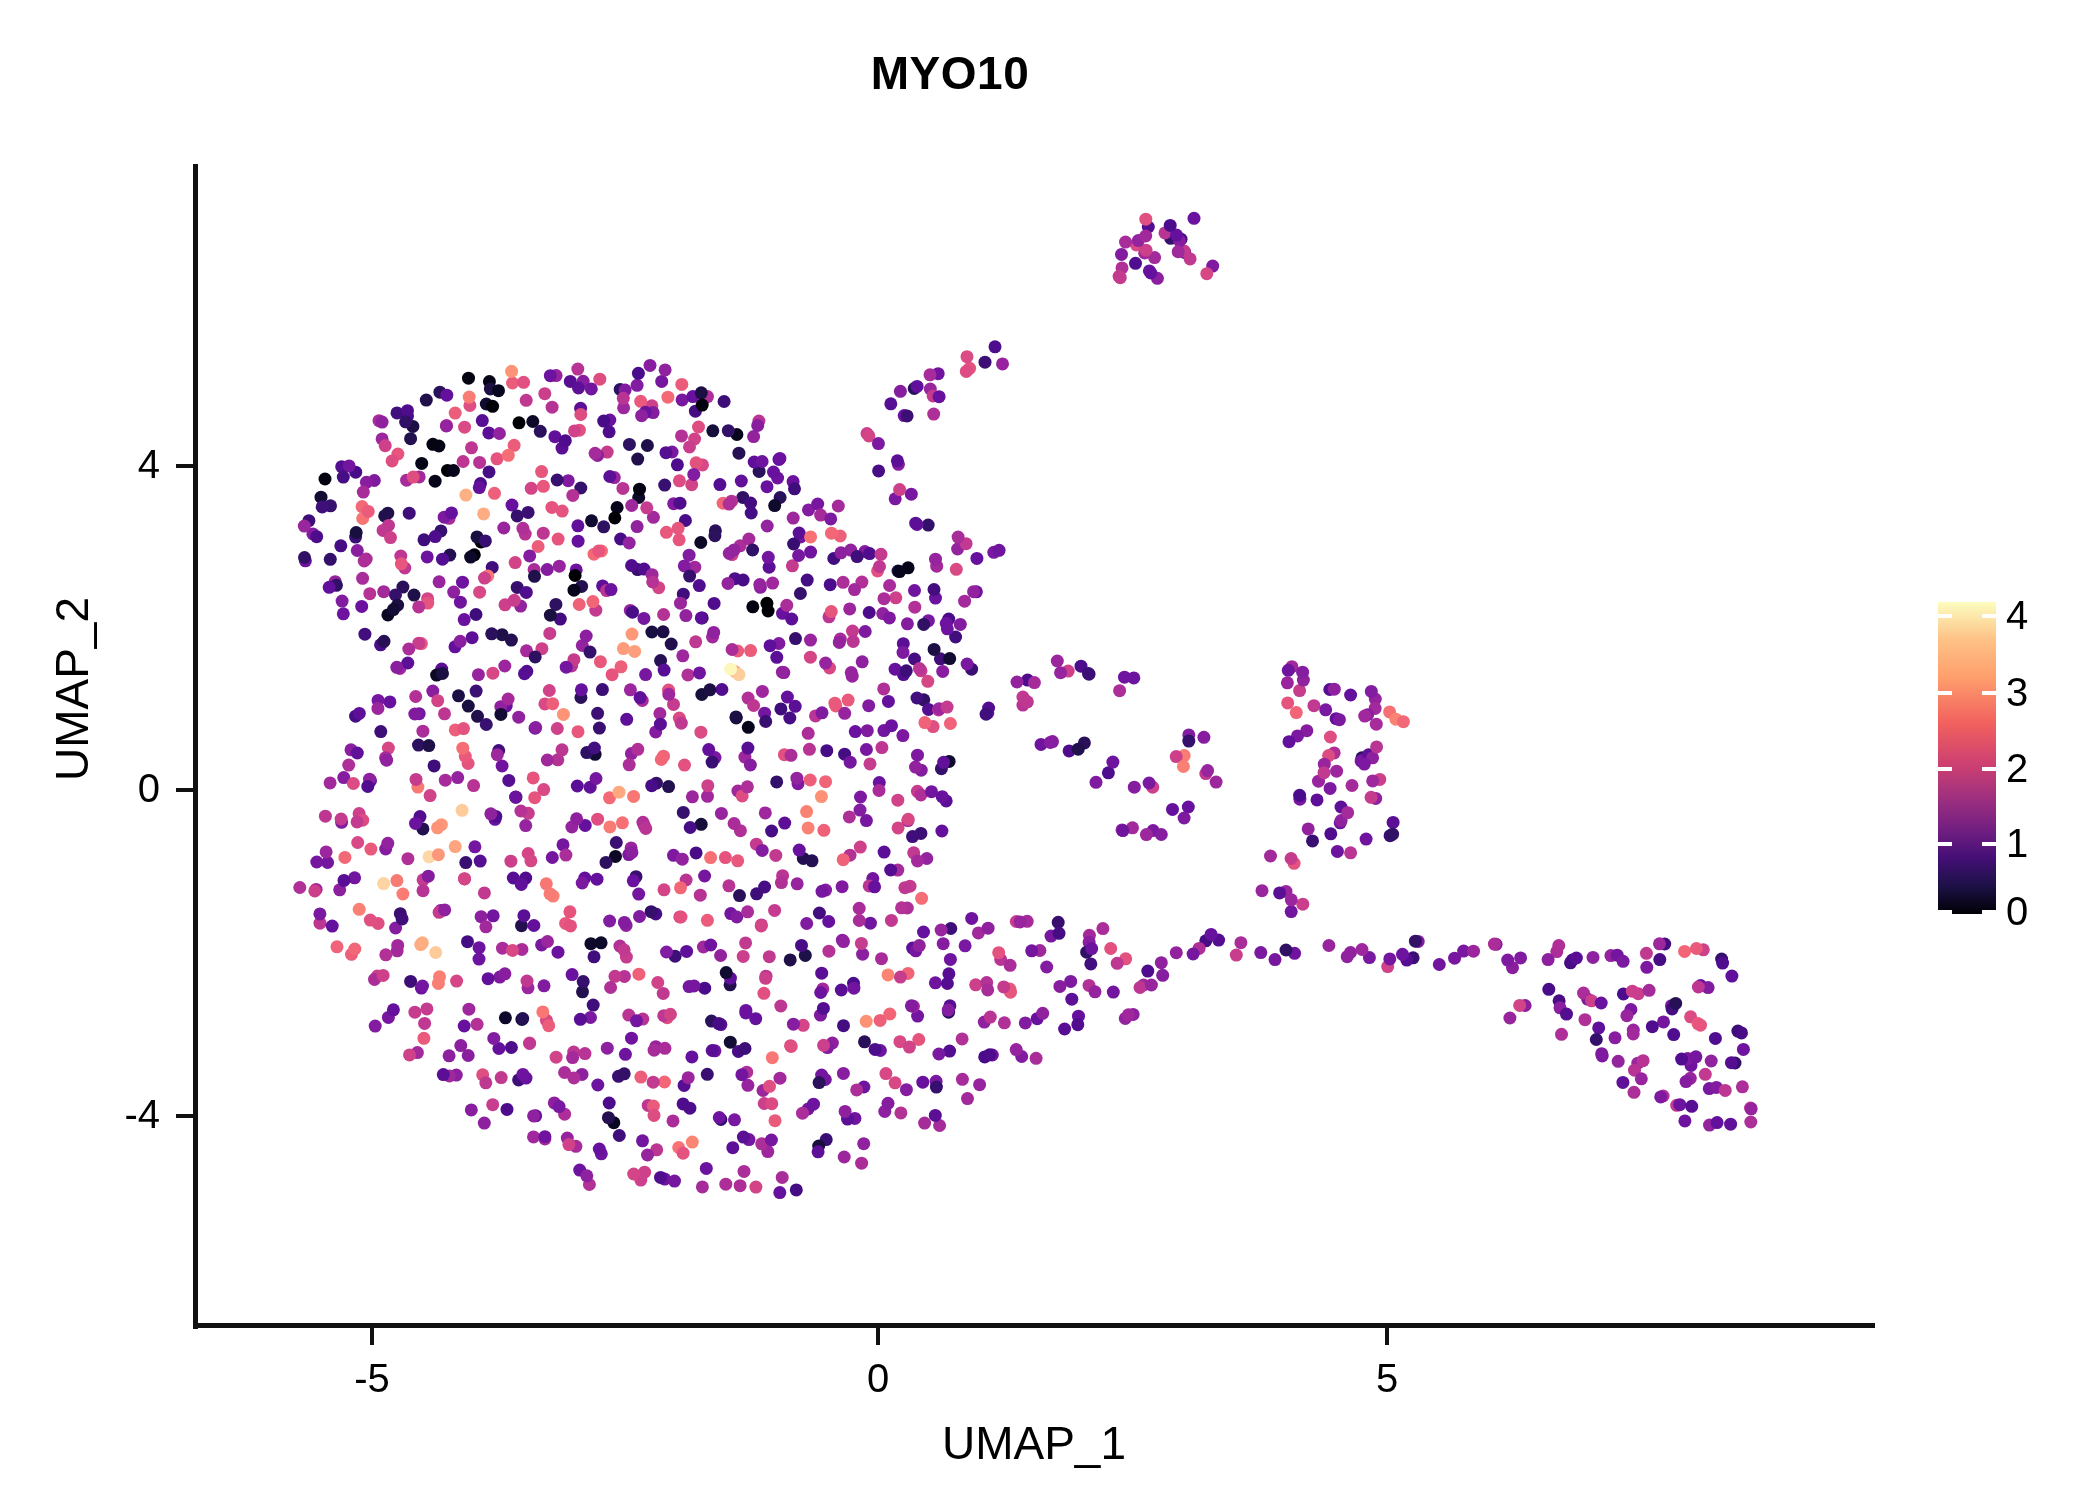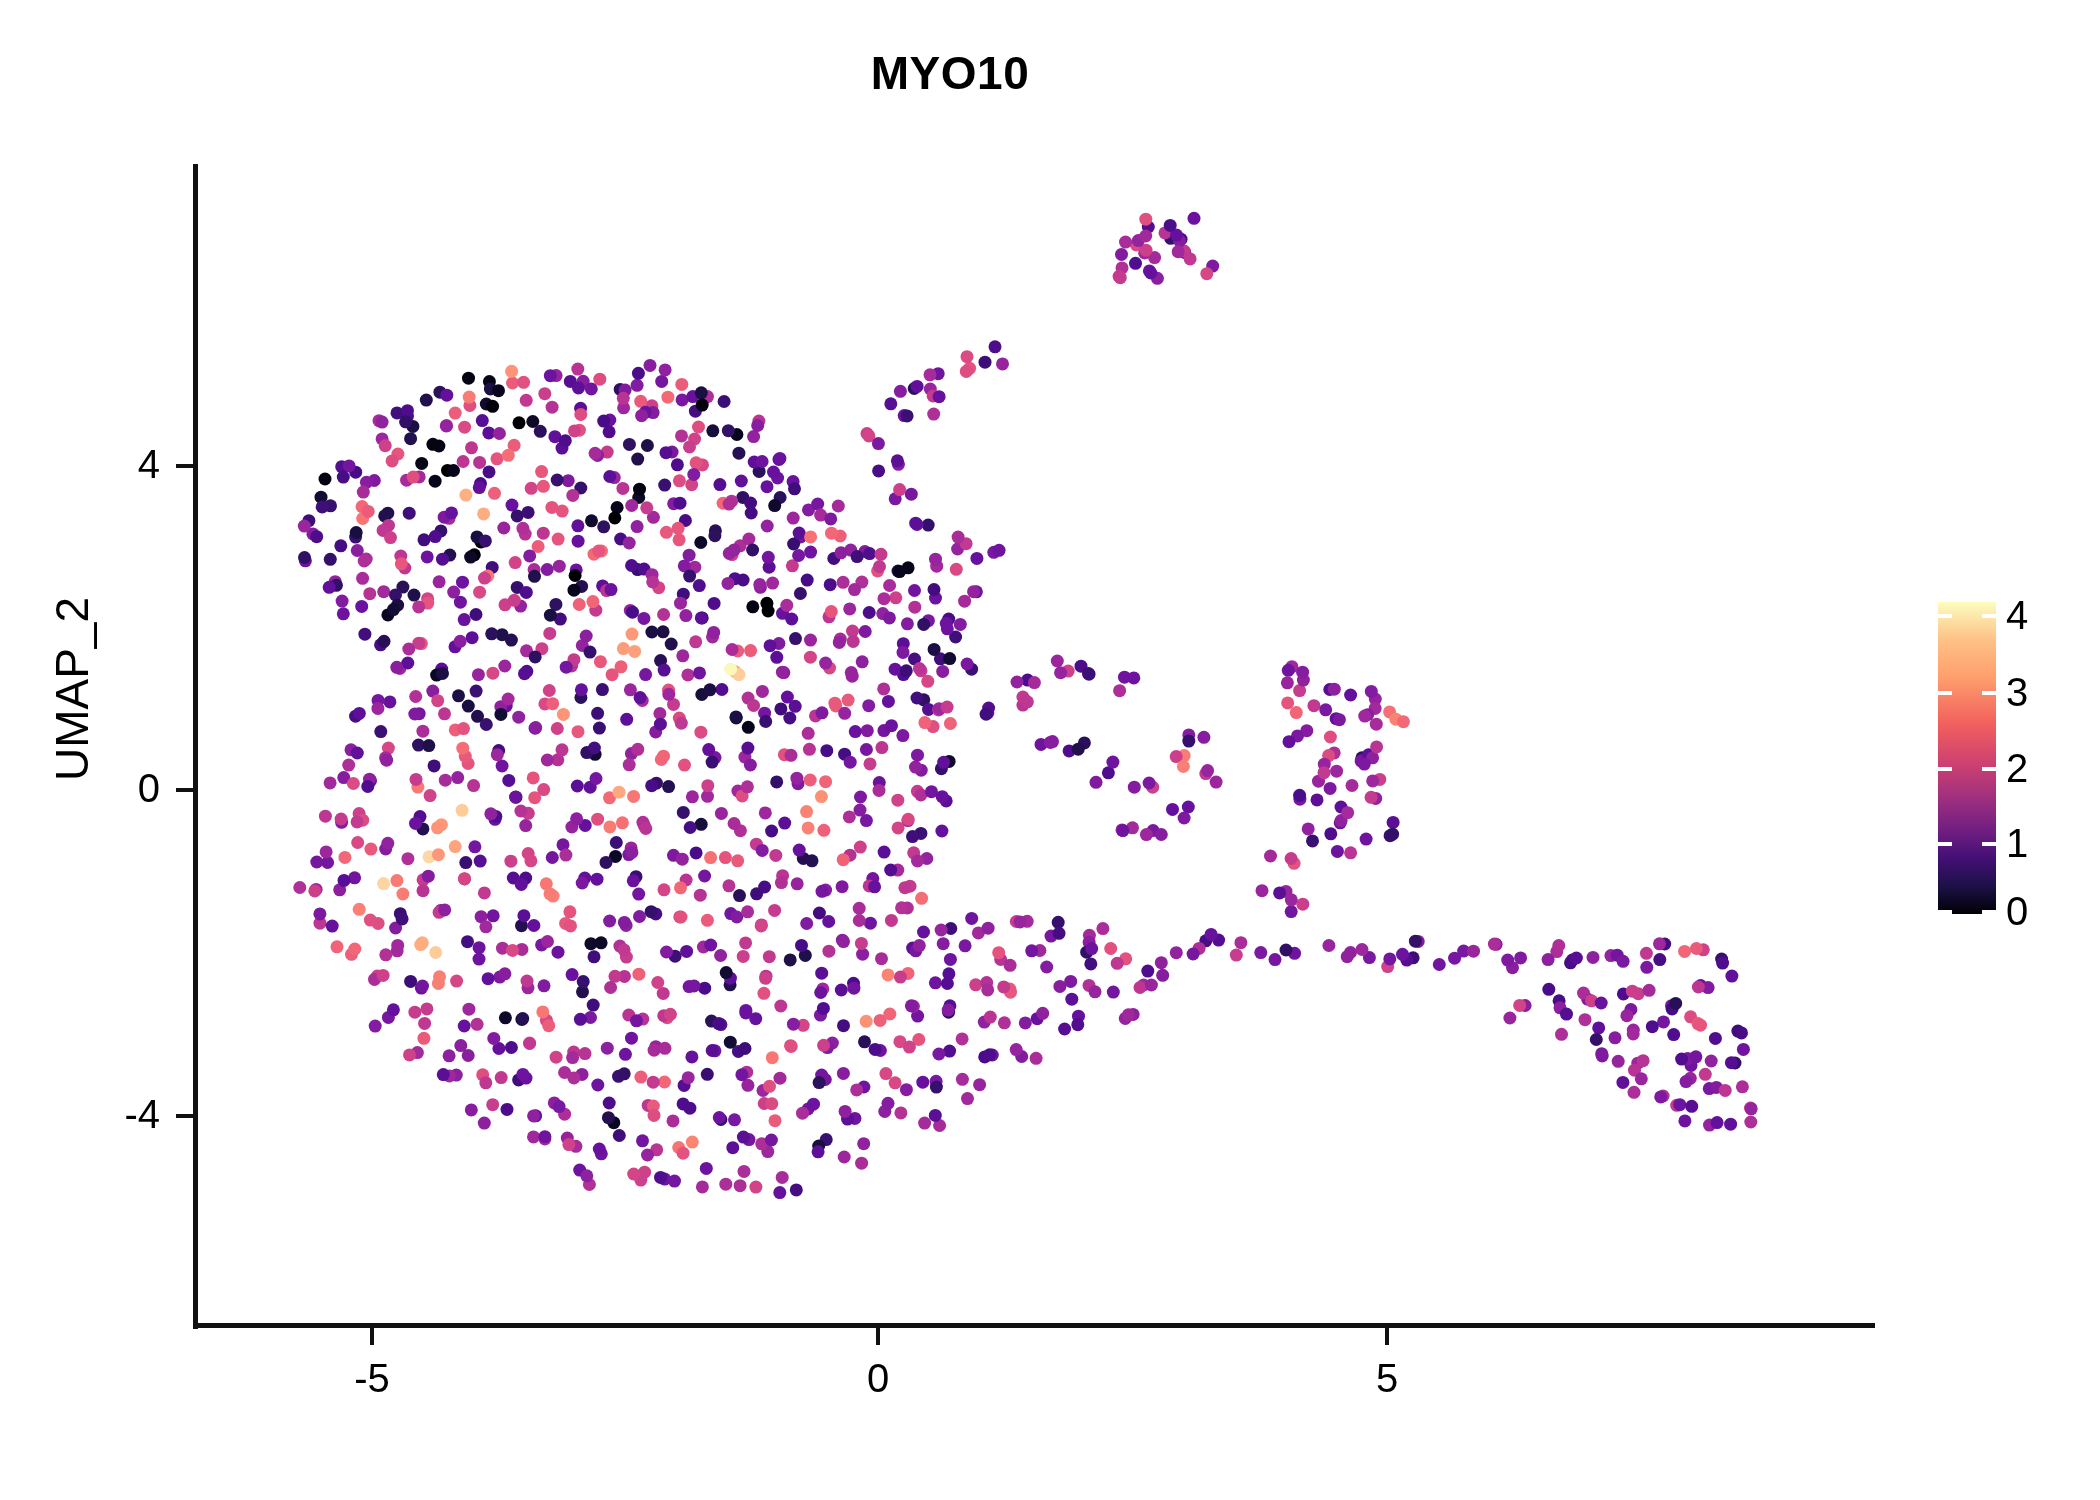--- a/index.html
+++ b/index.html
@@ -1637,20 +1637,21 @@
 
   <div class="tick-mark-x" style="left:370px"></div>
   <div class="tick-mark-x" style="left:876px"></div>
   <div class="tick-mark-x" style="left:1385px"></div>
 
   <div class="tick-label-x" style="left:302px;width:140px;top:1334px;">-5</div>
   <div class="tick-label-x" style="left:808px;width:140px;top:1334px;">0</div>
   <div class="tick-label-x" style="left:1317px;width:140px;top:1334px;">5</div>
 
   <div id="ylabel">UMAP_2</div>
+  <div id="xlabel">UMAP_1</div>
 
   <div id="legend">
     <div id="legend-bar"></div>
     <div class="legend-tick left" style="top:12px"></div>
     <div class="legend-tick right" style="top:12px"></div>
     <div class="legend-tick left" style="top:89px"></div>
     <div class="legend-tick right" style="top:89px"></div>
     <div class="legend-tick left" style="top:165px"></div>
     <div class="legend-tick right" style="top:165px"></div>
     <div class="legend-tick left" style="top:240px"></div>

